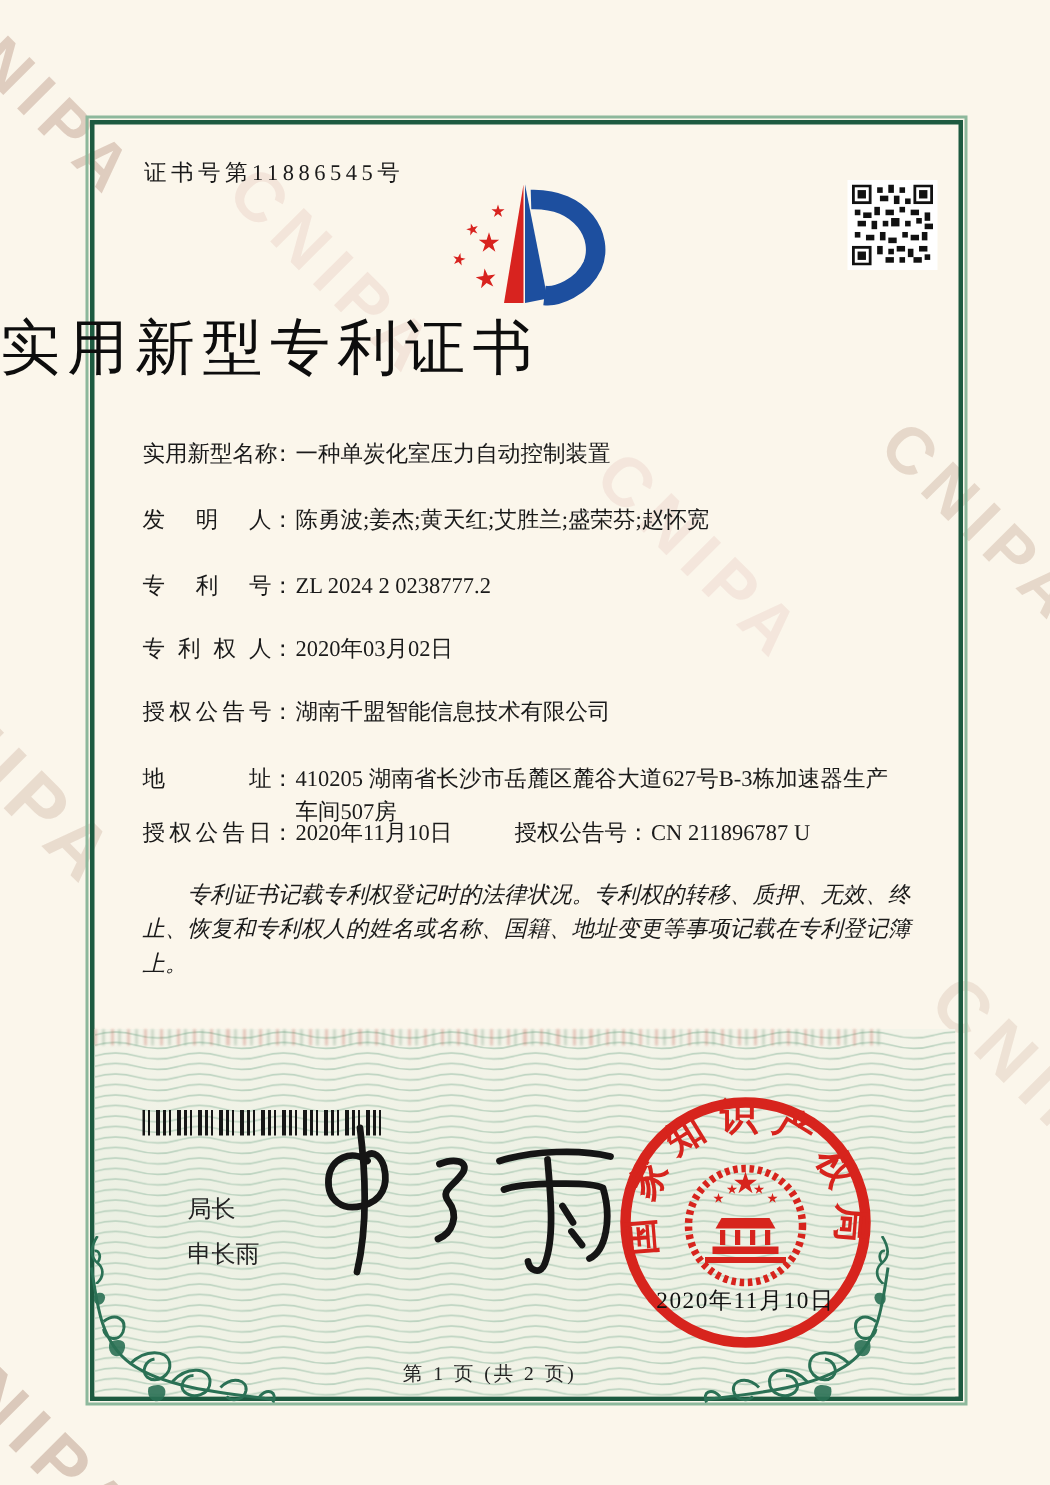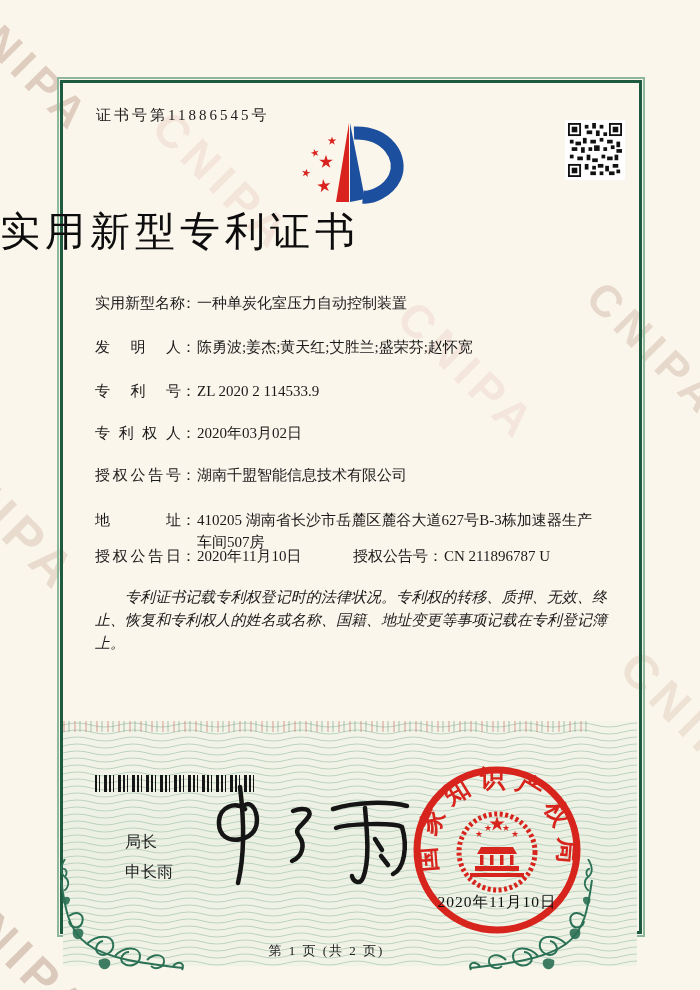--- a/index.html
+++ b/index.html
@@ -13,25 +13,25 @@
   .certno{position:absolute;left:96px;top:106px;font-size:15px;letter-spacing:3px;}
   .qr{position:absolute;left:565px;top:120px;width:60px;height:60px;background:#fff;padding:3px;box-sizing:border-box;}
   .logo{position:absolute;left:293px;top:120px;}
   .title{position:absolute;left:0;right:0;top:204px;text-align:left;
       font-size:40px;font-weight:400;letter-spacing:5px;color:#0d0d0d;}
   .fields{position:absolute;left:95px;top:0;width:520px;}
   .frow{position:absolute;left:0;font-size:15px;line-height:1.45;white-space:nowrap;}
   .flabel{display:inline-block;width:86px;text-align:justify;text-align-last:justify;vertical-align:top;}
   .fcolon{display:inline-block;width:16px;vertical-align:top;}
   .fvalue{display:inline-block;vertical-align:top;white-space:normal;max-width:400px;word-break:break-all;text-align:justify;}
-  .pair2{position:absolute;left:258px;top:0;white-space:nowrap;}
+  .pair2{position:absolute;left:248px;top:0;white-space:nowrap;}
   .body-text{position:absolute;left:95px;width:512px;top:586px;font-size:15px;font-style:italic;
       line-height:1.52;text-align:justify;}
   .body-text p{margin:0;text-indent:2em;}
-  .panel{position:absolute;left:63px;top:721px;width:527px;height:245px;}
+  .panel{position:absolute;left:63px;top:686px;width:527px;height:245px;}
   .panel-bg{position:absolute;inset:0;}
   .speckles{position:absolute;left:0;right:0;top:0;height:11px;opacity:.55;filter:blur(.6px);
       background:repeating-linear-gradient(90deg,rgba(193,84,72,.5) 0 2px,rgba(240,230,210,0) 2px 5px,
       rgba(110,150,120,.5) 5px 7px,rgba(240,230,210,0) 7px 11px);}
   .barcode{position:absolute;left:32px;top:54px;width:162px;height:17px;
       background:repeating-linear-gradient(90deg,#161616 0 2px,rgba(0,0,0,0) 2px 4px,#161616 4px 5px,
       rgba(0,0,0,0) 5px 9px,#161616 9px 12px,rgba(0,0,0,0) 12px 14px);}
   .signer{position:absolute;left:62px;top:108px;font-family:"Liberation Sans",sans-serif;
       font-size:16px;color:#222;line-height:1.6;}
   .signer div{margin-bottom:4px;}
@@ -131,21 +131,21 @@
   <div class="title">实用新型专利证书</div>
 
   <div class="fields">
     <div class="frow" style="top:293px">
       <span class="flabel">实用新型名称</span><span class="fcolon">：</span><span class="fvalue">一种单炭化室压力自动控制装置</span>
     </div>
     <div class="frow" style="top:337px">
       <span class="flabel">发明人</span><span class="fcolon">：</span><span class="fvalue">陈勇波;姜杰;黄天红;艾胜兰;盛荣芬;赵怀宽</span>
     </div>
     <div class="frow" style="top:381px">
-      <span class="flabel">专利号</span><span class="fcolon">：</span><span class="fvalue">ZL 2020 2 114533.9</span>
+      <span class="flabel">专利号</span><span class="fcolon">：</span><span class="fvalue">ZL 2024 2 0238777.2</span>
     </div>
     <div class="frow" style="top:423px">
       <span class="flabel">专利权人</span><span class="fcolon">：</span><span class="fvalue">2020年03月02日</span>
     </div>
     <div class="frow" style="top:465px">
       <span class="flabel">授权公告号</span><span class="fcolon">：</span><span class="fvalue">湖南千盟智能信息技术有限公司</span>
     </div>
     <div class="frow" style="top:510px">
       <span class="flabel">地址</span><span class="fcolon">：</span><span class="fvalue" style="max-width:395px">410205 湖南省长沙市岳麓区麓谷大道627号B-3栋加速器生产车间507房</span>
     </div>

